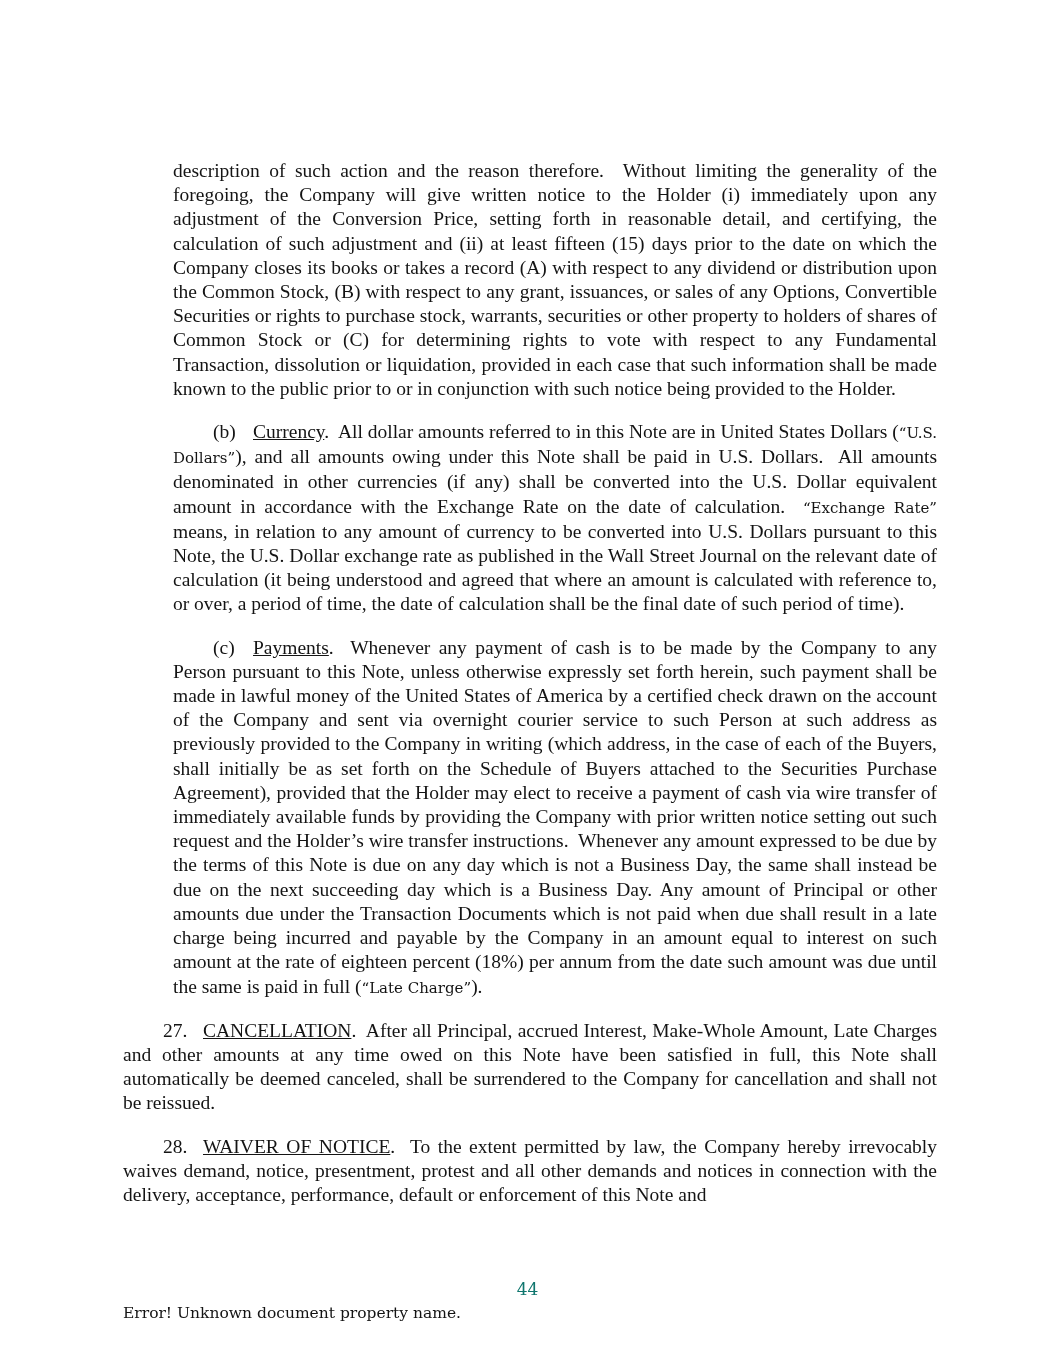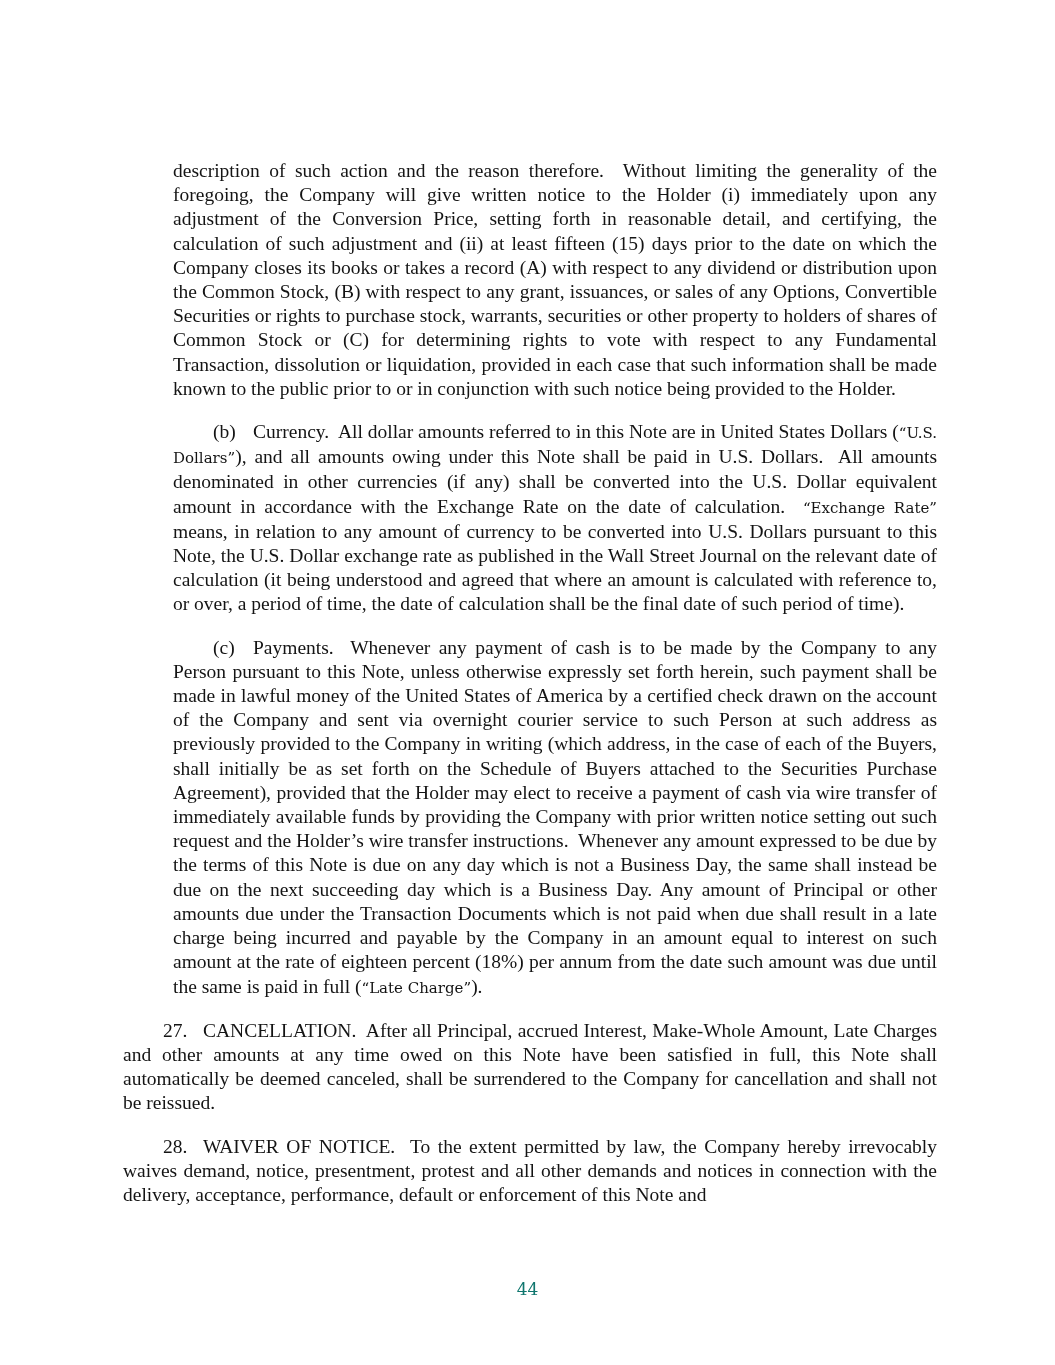--- a/index.html
+++ b/index.html
@@ -34,20 +34,21 @@
   }
   p.para.first-indent {
     text-indent: 40px;
   }
   .seg-label {
     display: inline-block;
     width: 40px;
     text-indent: 0;
   }
   .seg-underline {
+    text-decoration: underline;
   }
   .seg-term {
     font-family: "DejaVu Serif", serif;
     font-size: 15px;
   }
   .page-number {
     position: absolute;
     left: 0;
     top: 1236px;
     width: 100%;
@@ -70,13 +71,14 @@
 
 <div class="page">
   <div class="content" id="content">
       <p class="para sub"><span class="seg-normal">description of such action and the reason therefore.&nbsp; Without limiting the generality of the foregoing, the Company will give written notice to the Holder (i) immediately upon any adjustment of the Conversion Price, setting forth in reasonable detail, and certifying, the calculation of such adjustment and (ii) at least fifteen (15) days prior to the date on which the Company closes its books or takes a record (A) with respect to any dividend or distribution upon the Common Stock, (B) with respect to any grant, issuances, or sales of any Options, Convertible Securities or rights to purchase stock, warrants, securities or other property to holders of shares of Common Stock or (C) for determining rights to vote with respect to any Fundamental Transaction, dissolution or liquidation, provided in each case that such information shall be made known to the public prior to or in conjunction with such notice being provided to the Holder.</span></p>
       <p class="para sub first-indent"><span class="seg-label">(b)</span><span class="seg-underline">Currency</span><span class="seg-normal">.&nbsp; All dollar amounts referred to in this Note are in United States Dollars (</span><span class="seg-term">“U.S. Dollars”</span><span class="seg-normal">), and all amounts owing under this Note shall be paid in U.S. Dollars.&nbsp; All amounts denominated in other currencies (if any) shall be converted into the U.S. Dollar equivalent amount in accordance with the Exchange Rate on the date of calculation.&nbsp; </span><span class="seg-term">“Exchange Rate”</span><span class="seg-normal"> means, in relation to any amount of currency to be converted into U.S. Dollars pursuant to this Note, the U.S. Dollar exchange rate as published in the Wall Street Journal on the relevant date of calculation (it being understood and agreed that where an amount is calculated with reference to, or over, a period of time, the date of calculation shall be the final date of such period of time).</span></p>
       <p class="para sub first-indent"><span class="seg-label">(c)</span><span class="seg-underline">Payments</span><span class="seg-normal">.&nbsp; Whenever any payment of cash is to be made by the Company to any Person pursuant to this Note, unless otherwise expressly set forth herein, such payment shall be made in lawful money of the United States of America by a certified check drawn on the account of the Company and sent via overnight courier service to such Person at such address as previously provided to the Company in writing (which address, in the case of each of the Buyers, shall initially be as set forth on the Schedule of Buyers attached to the Securities Purchase Agreement), provided that the Holder may elect to receive a payment of cash via wire transfer of immediately available funds by providing the Company with prior written notice setting out such request and the Holder’s wire transfer instructions.&nbsp; Whenever any amount expressed to be due by the terms of this Note is due on any day which is not a Business Day, the same shall instead be due on the next succeeding day which is a Business Day. Any amount of Principal or other amounts due under the Transaction Documents which is not paid when due shall result in a late charge being incurred and payable by the Company in an amount equal to interest on such amount at the rate of eighteen percent (18%) per annum from the date such amount was due until the same is paid in full (</span><span class="seg-term">“Late Charge”</span><span class="seg-normal">).</span></p>
       <p class="para first-indent"><span class="seg-label">27.</span><span class="seg-underline">CANCELLATION</span><span class="seg-normal">.&nbsp; After all Principal, accrued Interest, Make-Whole Amount, Late Charges and other amounts at any time owed on this Note have been satisfied in full, this Note shall automatically be deemed canceled, shall be surrendered to the Company for cancellation and shall not be reissued.</span></p>
       <p class="para first-indent"><span class="seg-label">28.</span><span class="seg-underline">WAIVER OF NOTICE</span><span class="seg-normal">.&nbsp; To the extent permitted by law, the Company hereby irrevocably waives demand, notice, presentment, protest and all other demands and notices in connection with the delivery, acceptance, performance, default or enforcement of this Note and</span></p>
     </div>
   <div class="page-number">44</div>
+  <div class="footer-note">Error! Unknown document property name.</div>
 </div>
 
 </body></html>

